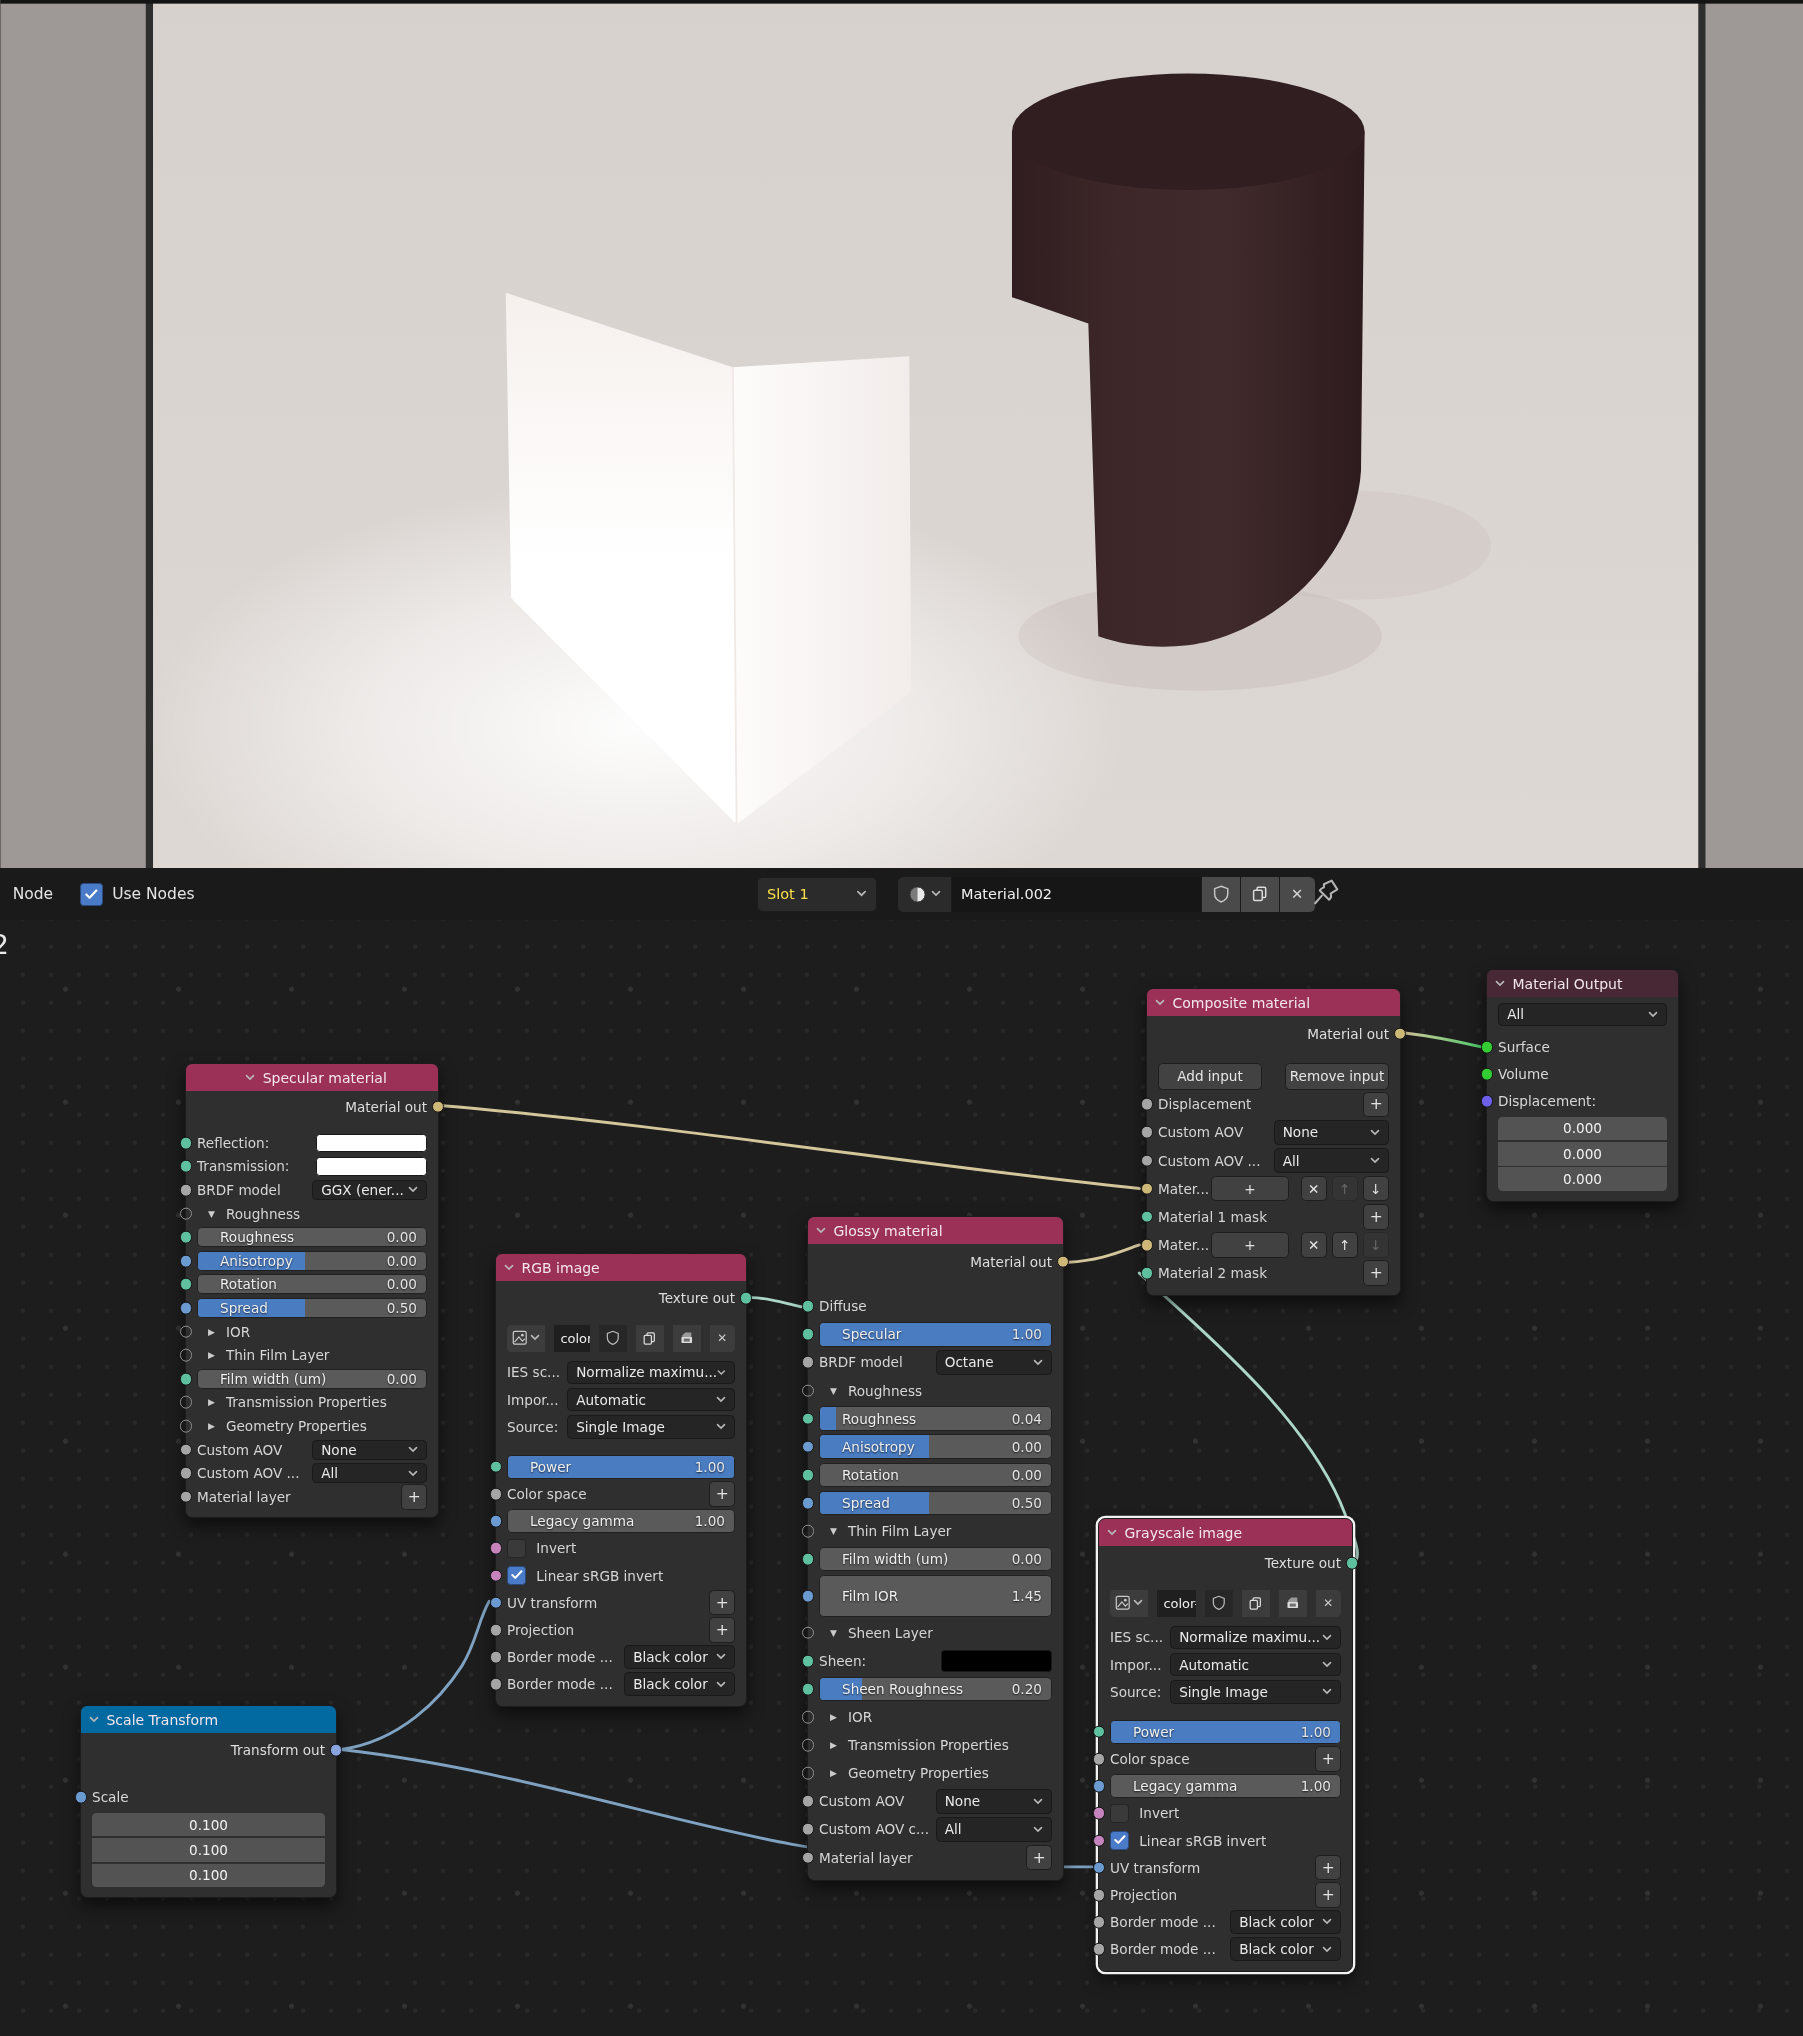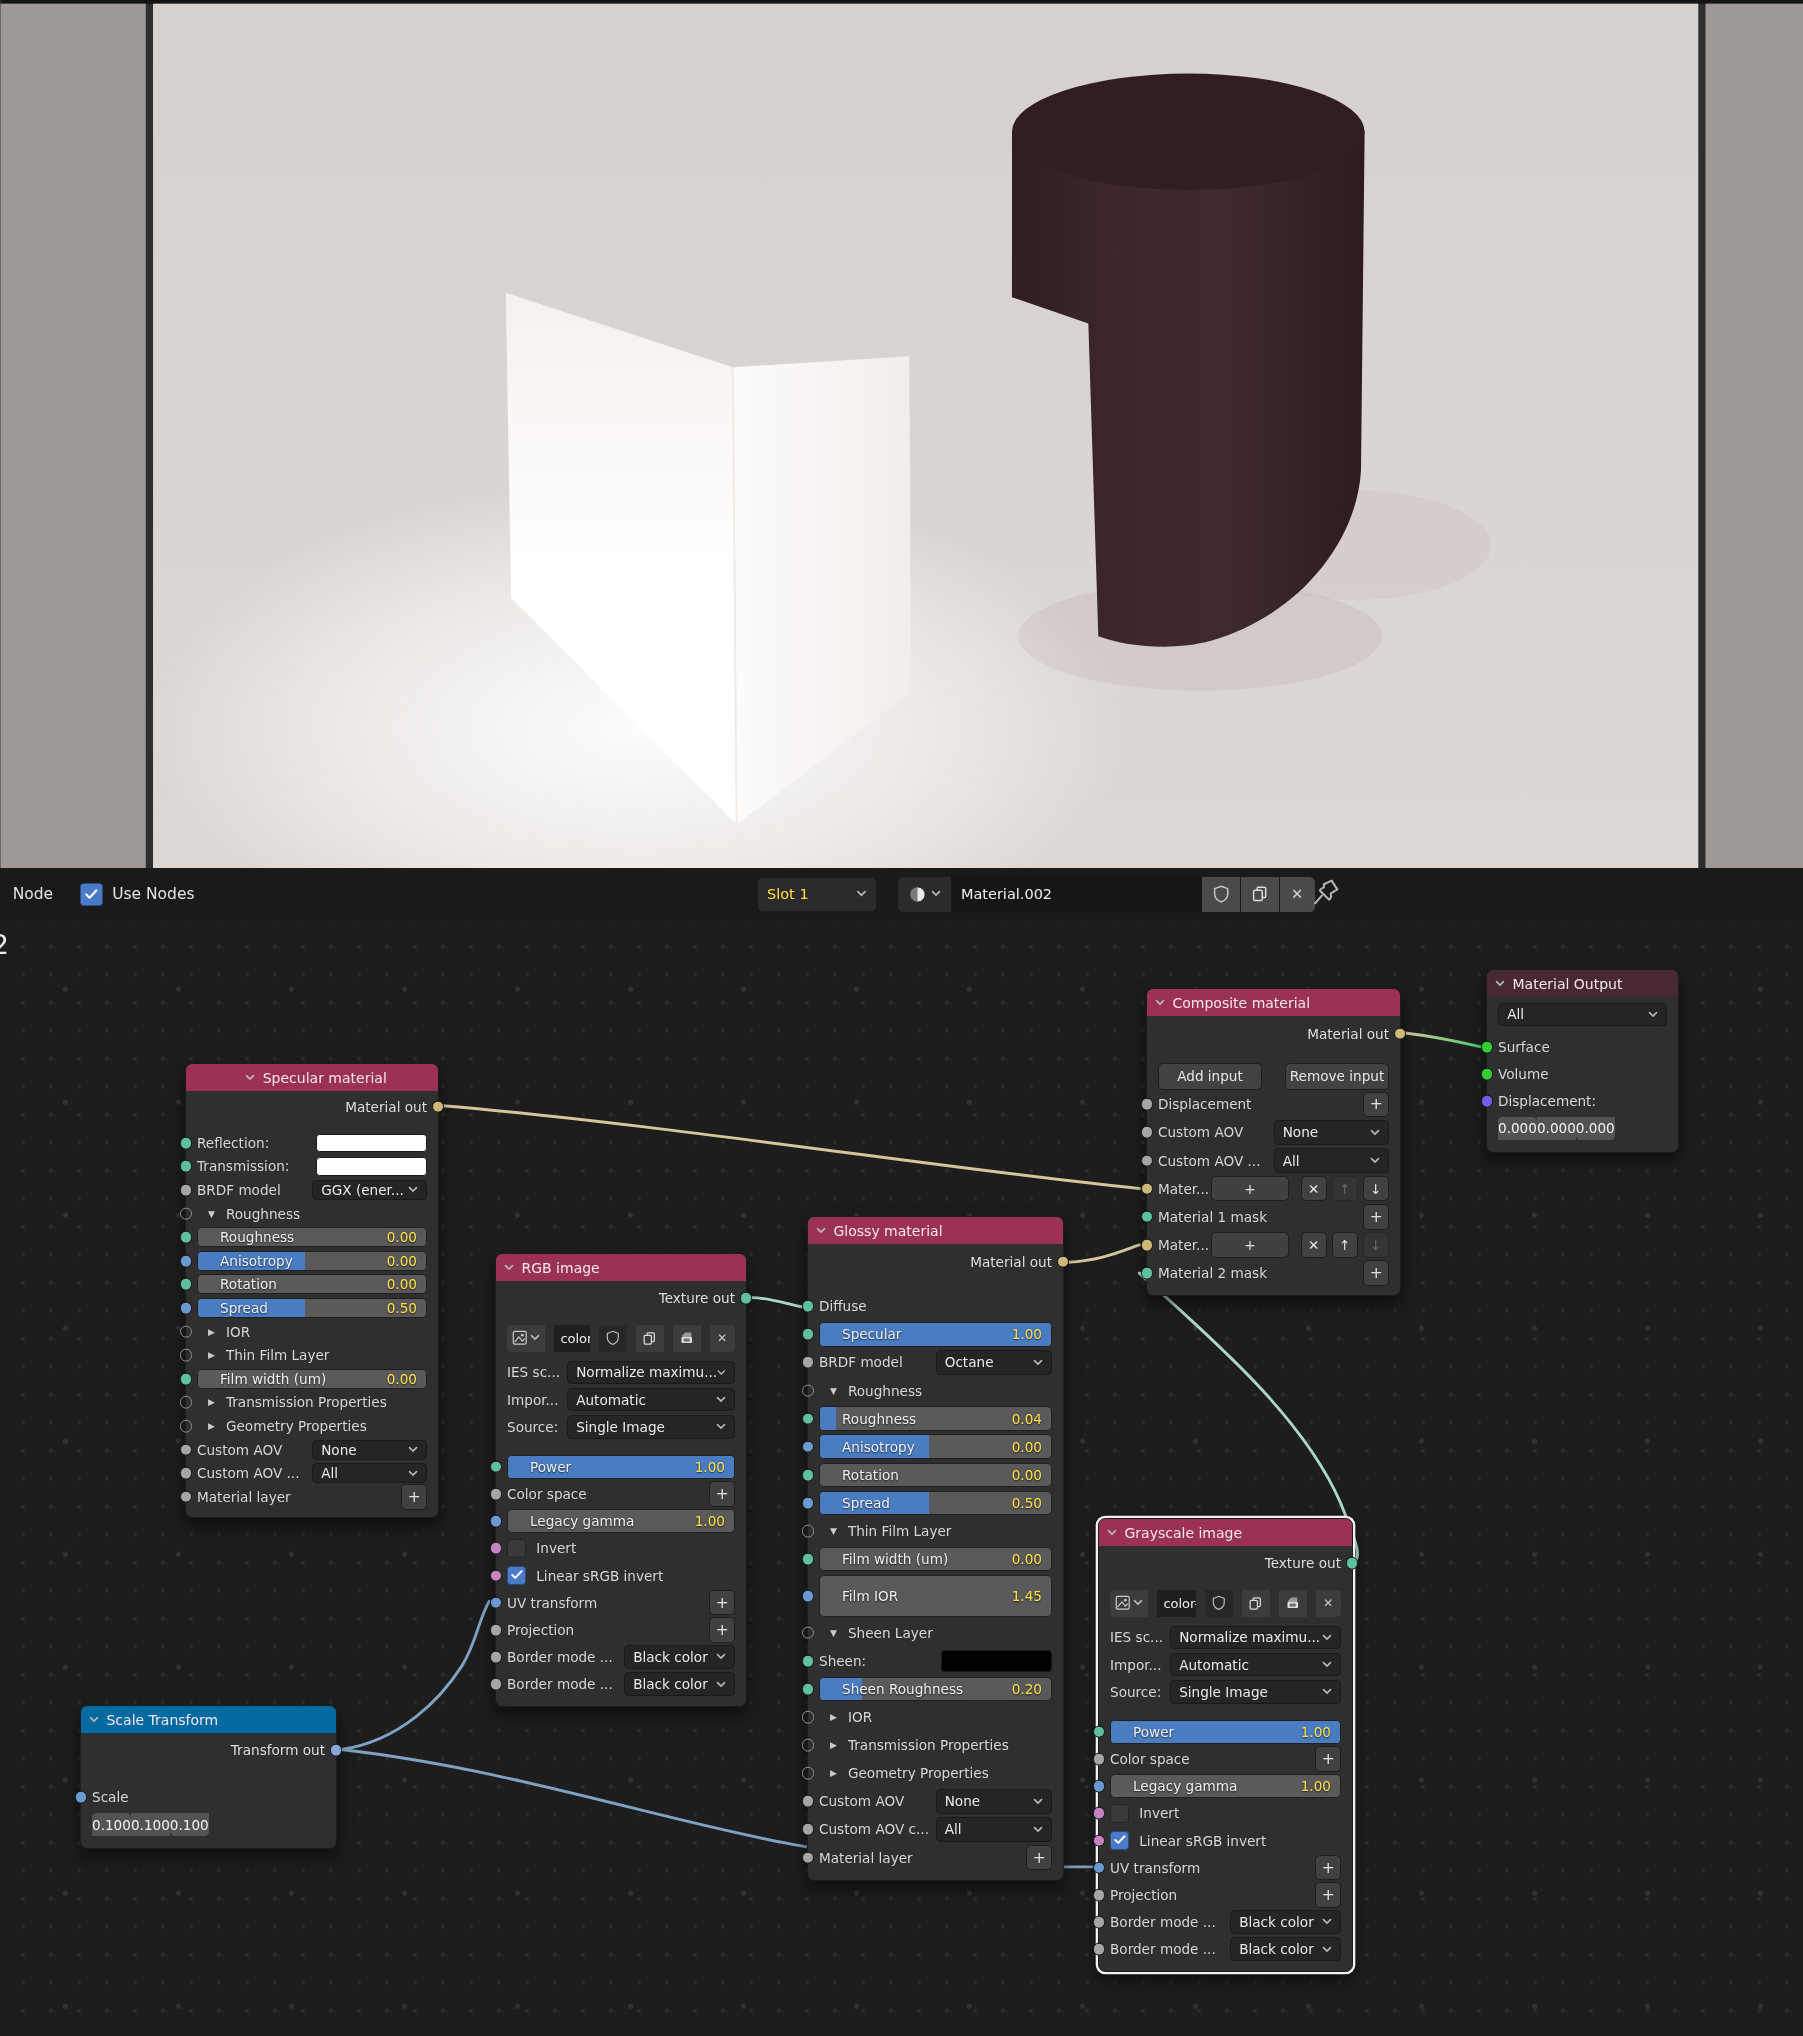--- a/index.html
+++ b/index.html
@@ -46,21 +46,21 @@
         top:50%;transform:translateY(-50%);box-sizing:border-box;}
   .sock.l{left:-17.3px;} .sock.r{right:-17.3px;}
   .sock.hollow{background:transparent !important;border:1.8px solid #8e8e8e;}
   .rout{justify-content:flex-end;color:#dedede;}
   .rlabel{color:#d8d8d8;}
   .slider{flex:1;height:100%;background:#5a5a5a;border-radius:4.5px;overflow:hidden;position:relative;
           border:0.9px solid #202020;box-sizing:border-box;}
   .slider .fill{position:absolute;left:0;top:0;bottom:0;background:#4a7cc2;}
   .slider .sl-lab{position:absolute;left:22px;top:50%;transform:translateY(-50%);color:#efefef;
                   text-shadow:0 0.9px 1.8px rgba(0,0,0,.7);white-space:nowrap;}
-  .slider .sl-val{position:absolute;right:9px;top:50%;transform:translateY(-50%);color:#fde047;
+  .slider .sl-val{position:absolute;right:9px;top:50%;transform:translateY(-50%);color:#e5e5e5;
                   text-shadow:0 0.9px 1.8px rgba(0,0,0,.7);}
   .ddbox{background:#252525;border:0.9px solid #191919;border-radius:4.5px;height:100%;display:flex;
          align-items:center;justify-content:space-between;padding:0 8.2px;box-sizing:border-box;
          color:#eaeaea;white-space:nowrap;overflow:hidden;}
   .dd .lab{flex:1;} .dd .ddbox{width:50%;}
   .dd2 .lab{width:60px;flex:none;overflow:hidden;white-space:nowrap;} .dd2 .ddbox{flex:1;}
   .dd2.narrow .lab{flex:1;width:auto;} .dd2.narrow .ddbox{flex:none;width:111px;}
   .ddfull .ddbox{flex:1;}
   .plusbtn{width:23.6px;height:23.6px;background:#414141;border:0.9px solid #1d1d1d;border-radius:4.5px;
            color:#e2e2e2;display:flex;align-items:center;justify-content:center;font-size:15.5px;flex:none;}
@@ -75,21 +75,21 @@
   .rcheck .lab{margin-left:10px;}
   .btn2{flex:1;height:100%;background:#424242;border:0.9px solid #1d1d1d;border-radius:4.5px;
         display:flex;align-items:center;justify-content:center;color:#e6e6e6;}
   .btn2 + .btn2{margin-left:23px;}
   .mat .lab{width:53px;flex:none;}
   .minibtn{height:23.6px;background:#414141;border:0.9px solid #1d1d1d;border-radius:4.5px;color:#e2e2e2;
            display:flex;align-items:center;justify-content:center;font-size:13.6px;}
   .minibtn.wide{flex:1;margin-right:7.3px;}
   .minibtn.sq{width:24.5px;margin-left:4.5px;flex:none;}
   .minibtn.dim{opacity:.3;}
-  .vec{display:flex;flex-direction:row;width:100%;}
+  .vec{display:flex;flex-direction:column;width:100%;}
   .vfield{height:23.6px;background:#535353;margin-bottom:1.8px;display:flex;align-items:center;
           justify-content:center;color:#f2f2f2;}
   .vfield:first-child{border-radius:4.5px 4.5px 0 0;} .vfield:last-child{border-radius:0 0 4.5px 4.5px;margin-bottom:0;}
   .imgrow{gap:9px;width:100%;}
   .iseg{height:27px;display:flex;align-items:center;justify-content:center;box-sizing:border-box;}
   .iseg.browse{width:38px;background:#3c3c3c;border-radius:4.5px 0 0 4.5px;gap:2.7px;}
   .iseg.iname{flex:1;background:#1f1f1f;justify-content:flex-start;padding-left:6.4px;color:#efefef;
               font-size:13px;overflow:hidden;white-space:nowrap;}
   .iseg.ishield{width:28px;background:#272727;}
   .iseg.ibtn{width:28px;background:#3c3c3c;}

